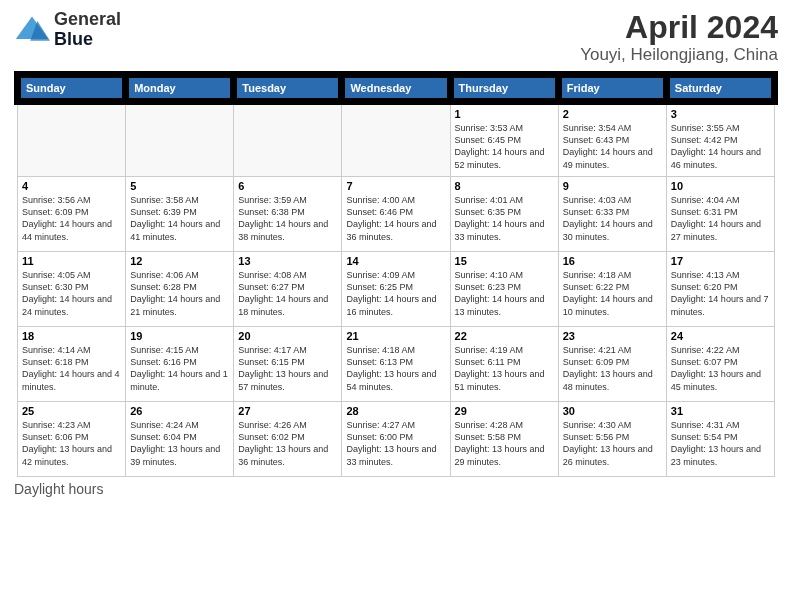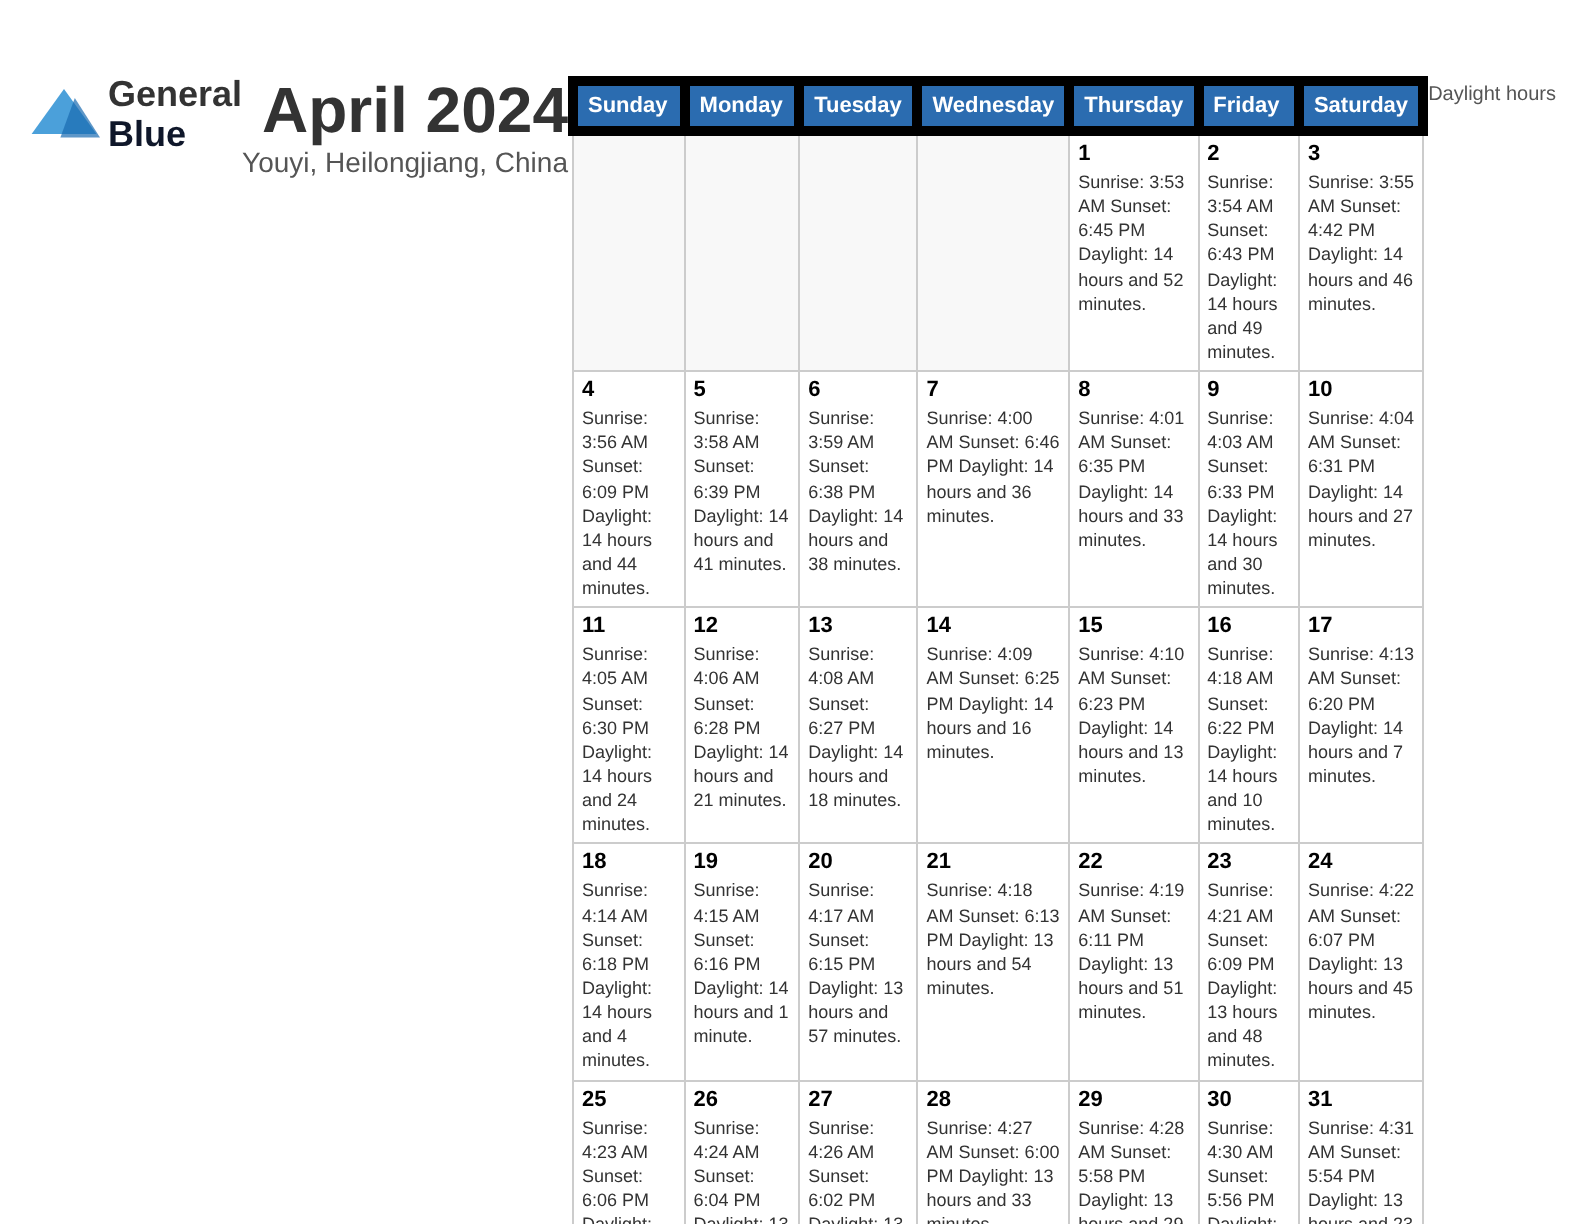--- a/index.html
+++ b/index.html
@@ -8,22 +8,21 @@
       background: #fff;
       width: 792px;
       height: 612px;
       overflow: hidden;
     }
     .page {
       width: 792px;
       height: 449px;
       padding: 10px 14px;
       display: flex;
-      flex-direction: row;
-      margin-top: 28px;
+      flex-direction: column;
     }
     .header {
       display: flex;
       justify-content: space-between;
       align-items: flex-start;
       margin-bottom: 6px;
     }
     .logo {
       display: flex;
       align-items: center;
@@ -43,37 +42,37 @@
     .title-block {
       text-align: right;
     }
     .month-year {
       font-size: 32px;
       font-weight: bold;
       color: #333;
       line-height: 1.1;
     }
     .location {
-      font-size: 14px;
+      font-size: 17px;
       color: #555;
     }
     .calendar {
       width: 100%;
       border-collapse: collapse;
       flex: 1;
       font-size: 10px;
     }
     .calendar th {
       background: #2b6cb0;
       color: #fff;
       text-align: left;
       padding: 4px 5px;
       font-size: 11px;
       font-weight: bold;
-      border: 5px solid #000000;
+      border: 7px solid #000000;
     }
     .calendar td {
       border: 1px solid #ccc;
       vertical-align: top;
       padding: 3px 4px;
       width: calc(100% / 7);
       height: 75px;
       background: #fff;
     }
     .calendar td.empty {
@@ -84,21 +83,21 @@
       font-size: 11px;
       display: block;
       margin-bottom: 2px;
     }
     .day-info {
       font-size: 9px;
       color: #333;
       line-height: 1.35;
     }
     .footer-note {
-      font-size: 10px;
+      font-size: 14px;
       color: #555;
       margin-top: 4px;
     }
   </style>
 </head>
 <body>
 
 <div class="page">
   <div class="header">
     <div class="logo">

